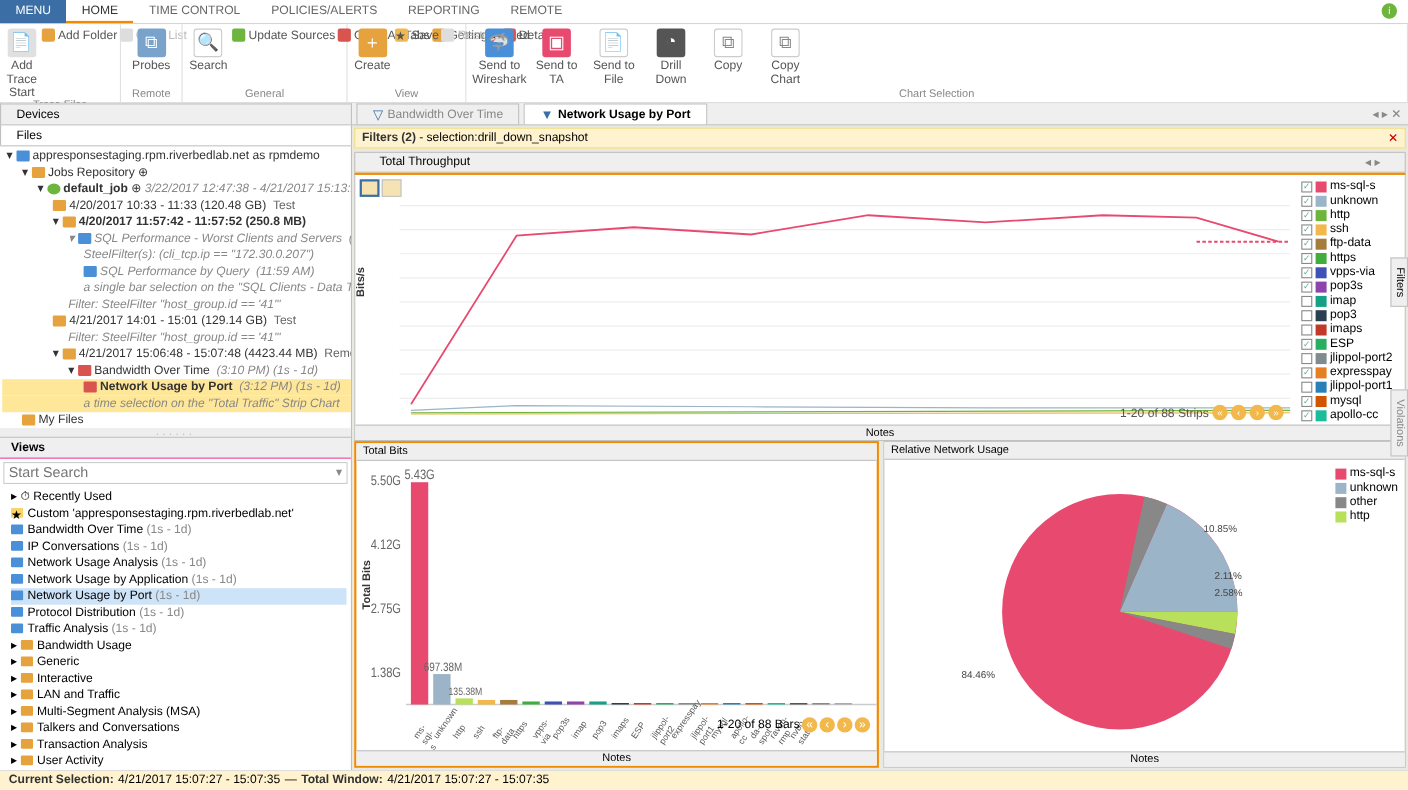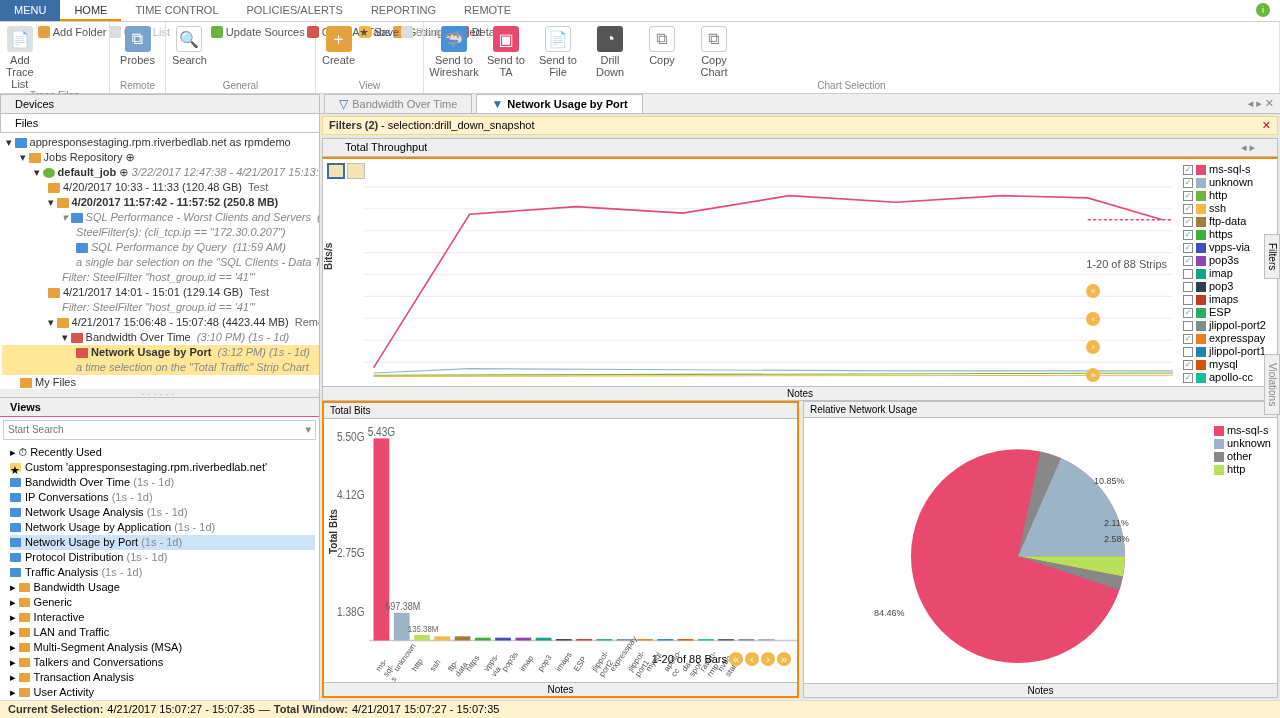--- a/index.html
+++ b/index.html
@@ -40,21 +40,21 @@
 .tree .hl2 { background: #ffe79a; }
 .tree .test { color: #666; }
 .tree .ico { display:inline-block; width:12px; height:10px; background:#e6a23c; margin-right:3px; vertical-align:middle; border-radius:1px;}
 .tree .ico.b { background:#4a90d9; }
 .tree .ico.r { background:#d9534f; }
 .tree .ico.g { background:#6db53c; border-radius:50%; }
 
 .dragbar { height: 8px; background:#eee; text-align:center; color:#aaa; font-size:9px; letter-spacing:3px; cursor:ns-resize; }
 
 .views-header { background:#efefef; border-top:1px solid #c0c0c0; border-bottom:1px solid #ec4899; padding:3px 10px; font-weight:bold; }
-.search-input { width: calc(100% - 6px); margin: 3px; height: 20px; border:1px solid #ccc; padding: 0 4px; font-size:10px; color:#888; }
+.search-input { width: calc(100% - 6px); margin: 3px; height: 20px; border:1px solid #ccc; padding: 0 4px; font-size:13px; color:#888; }
 .viewlist { flex:1; overflow:auto; font-size:10px; padding:2px 4px 4px 10px; line-height:15px; }
 .viewlist .v { white-space:nowrap; cursor:pointer; }
 .viewlist .v.hl { background:#cde3f8; }
 .viewlist .meta { color:#888; }
 .viewlist .ico { display:inline-block; width:11px; height:9px; background:#e6a23c; margin-right:4px; vertical-align:middle; border-radius:1px; }
 .viewlist .ico.b { background:#4a90d9; }
 .viewlist .ico.y { background:#f8d568; }
 
 .right { flex: 1; display: flex; flex-direction: column; background:#e9e9e2; position:relative; }
 .chart-tabs { display:flex; background:#efefef; border-bottom:1px solid #c0c0c0; align-items:center; height:20px; }
@@ -71,21 +71,21 @@
 .legend-item { display:flex; align-items:center; gap:3px; white-space:nowrap; line-height:13px; }
 .legend-item .sw { width:10px; height:10px; }
 .legend-item .chk { width:10px; height:10px; border:1px solid #888; font-size:8px; line-height:8px; text-align:center; color:#5a9; }
 
 .y-axis-label { position:absolute; left:0px; top:50%; transform: rotate(-90deg) translateX(10px); transform-origin: left top; font-size:10px; color:#333; font-weight:bold; }
 
 svg.plot { width:100%; height:100%; }
 .grid-line { stroke:#eee; stroke-width:1; }
 .axis-text { font-size:9px; fill:#666; }
 .notes-bar { background:#efefef; border-top:1px solid #c0c0c0; text-align:center; font-size:10px; padding:1px 0; }
-.pager-info { position:absolute; bottom:18px; right:110px; font-size:10px; color:#555; display:flex; align-items:flex-start; gap:14px;flex-direction:column; }
+.pager-info { position:absolute; bottom:18px; right:110px; font-size:10px; color:#555; display:flex; align-items:flex-end; gap:3px; }
 .pager-info .nb { width:14px; height:14px; border-radius:50%; background:#f2b84b; font-size:9px; color:#fff; text-align:center; line-height:14px; }
 
 .bottom-row { flex:1; display:flex; gap:4px; padding:0 2px 2px; }
 .half-panel { flex:1; display:flex; flex-direction:column; background:#fff; border:1px solid #c0c0c0; position:relative; }
 .half-panel.active { border:2px solid #f08a00; }
 .half-panel .hdr { background:#efefef; border-bottom:1px solid #c0c0c0; padding:2px 6px; font-size:10px; }
 .half-panel .body { flex:1; position:relative; }
 .bar-x-labels { position:absolute; bottom:14px; left:42px; right:4px; }
 .bar-x-labels span { display:inline-block; transform: rotate(-55deg); transform-origin: top left; font-size:8px; color:#555; width:0; }
 
@@ -114,21 +114,21 @@
   <div class="tab">REMOTE</div>
   <div class="spacer"></div>
   <div class="info">i</div>
 </div>
 
 <div class="ribbon">
   <div class="ribbon-group" style="width:110px">
     <div class="body">
       <div class="bigbtn">
           <div class="glyph" style="background:#e0e0e0">📄</div>
-          <span>Add Trace List</span>
+          <span>Add Trace Start</span>
         </div>
       <div class="smallbtns">
         <div class="smallbtn">
             <span class="g" style="background:#e6a23c"></span>
             <span>Add Folder</span>
           </div>
         <div class="smallbtn" style="color:#bbb">
             <span class="g" style="background:#ddd"></span>
             <span>Clear List</span>
           </div>

